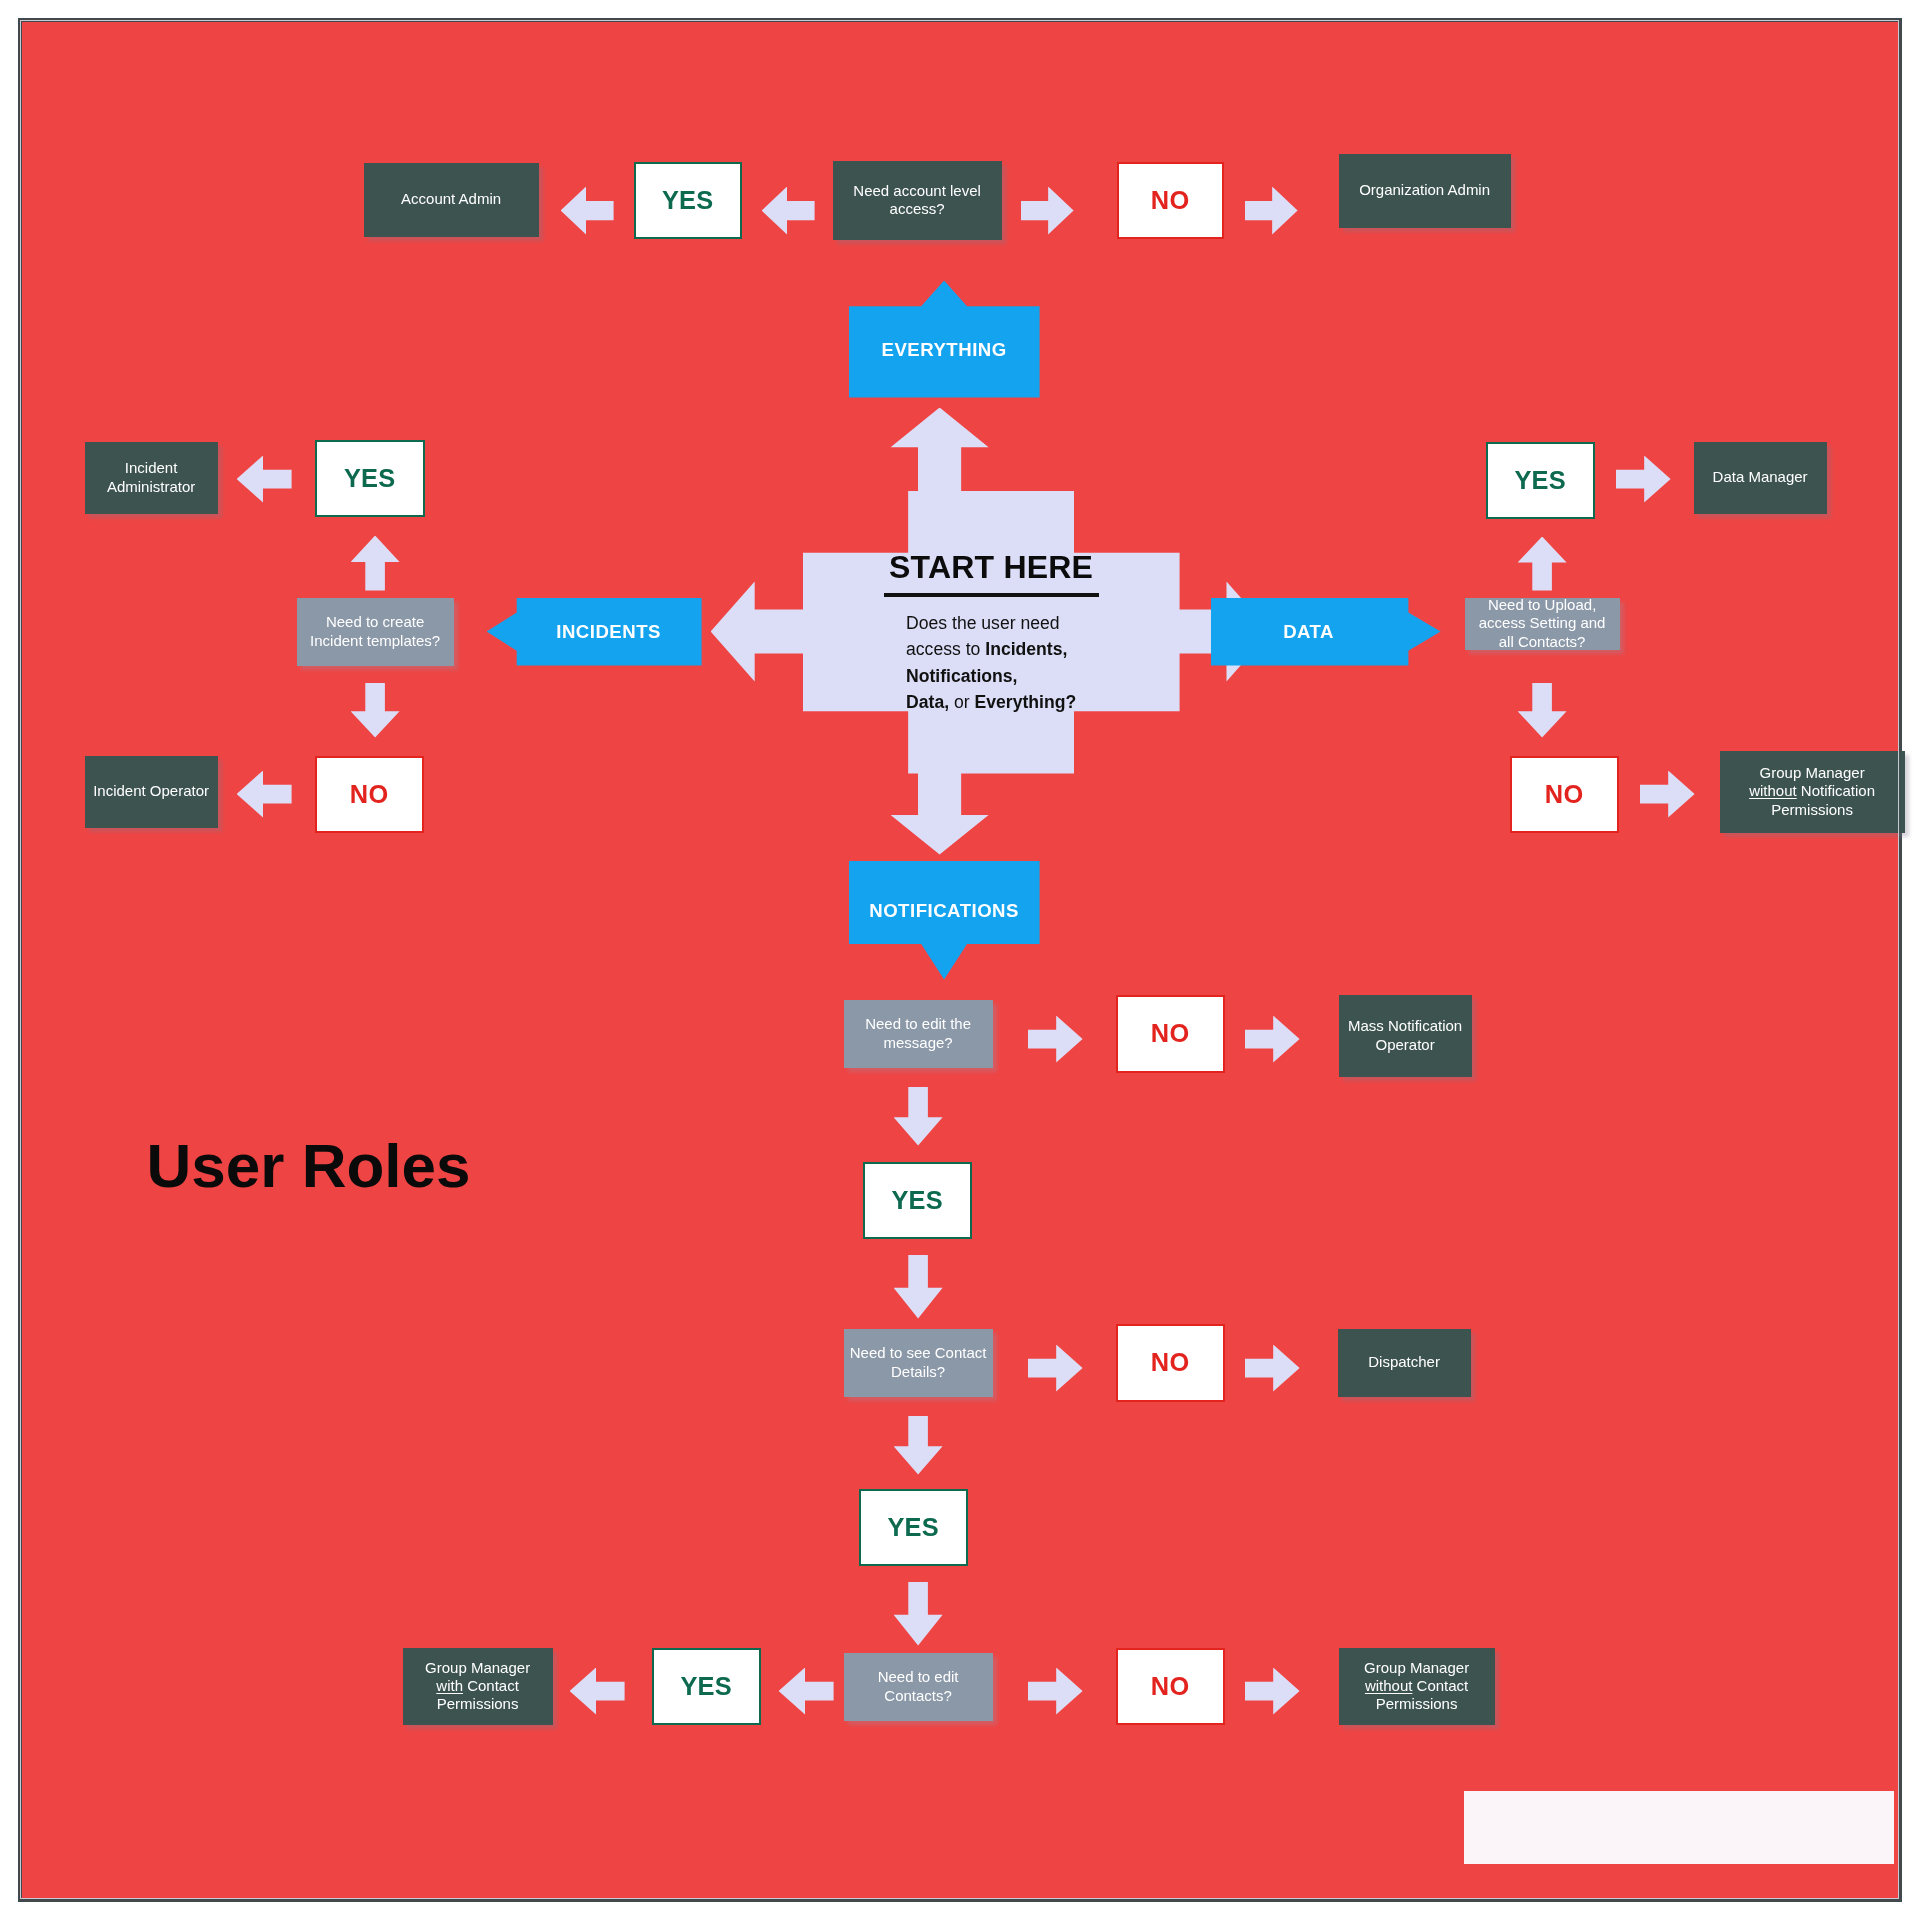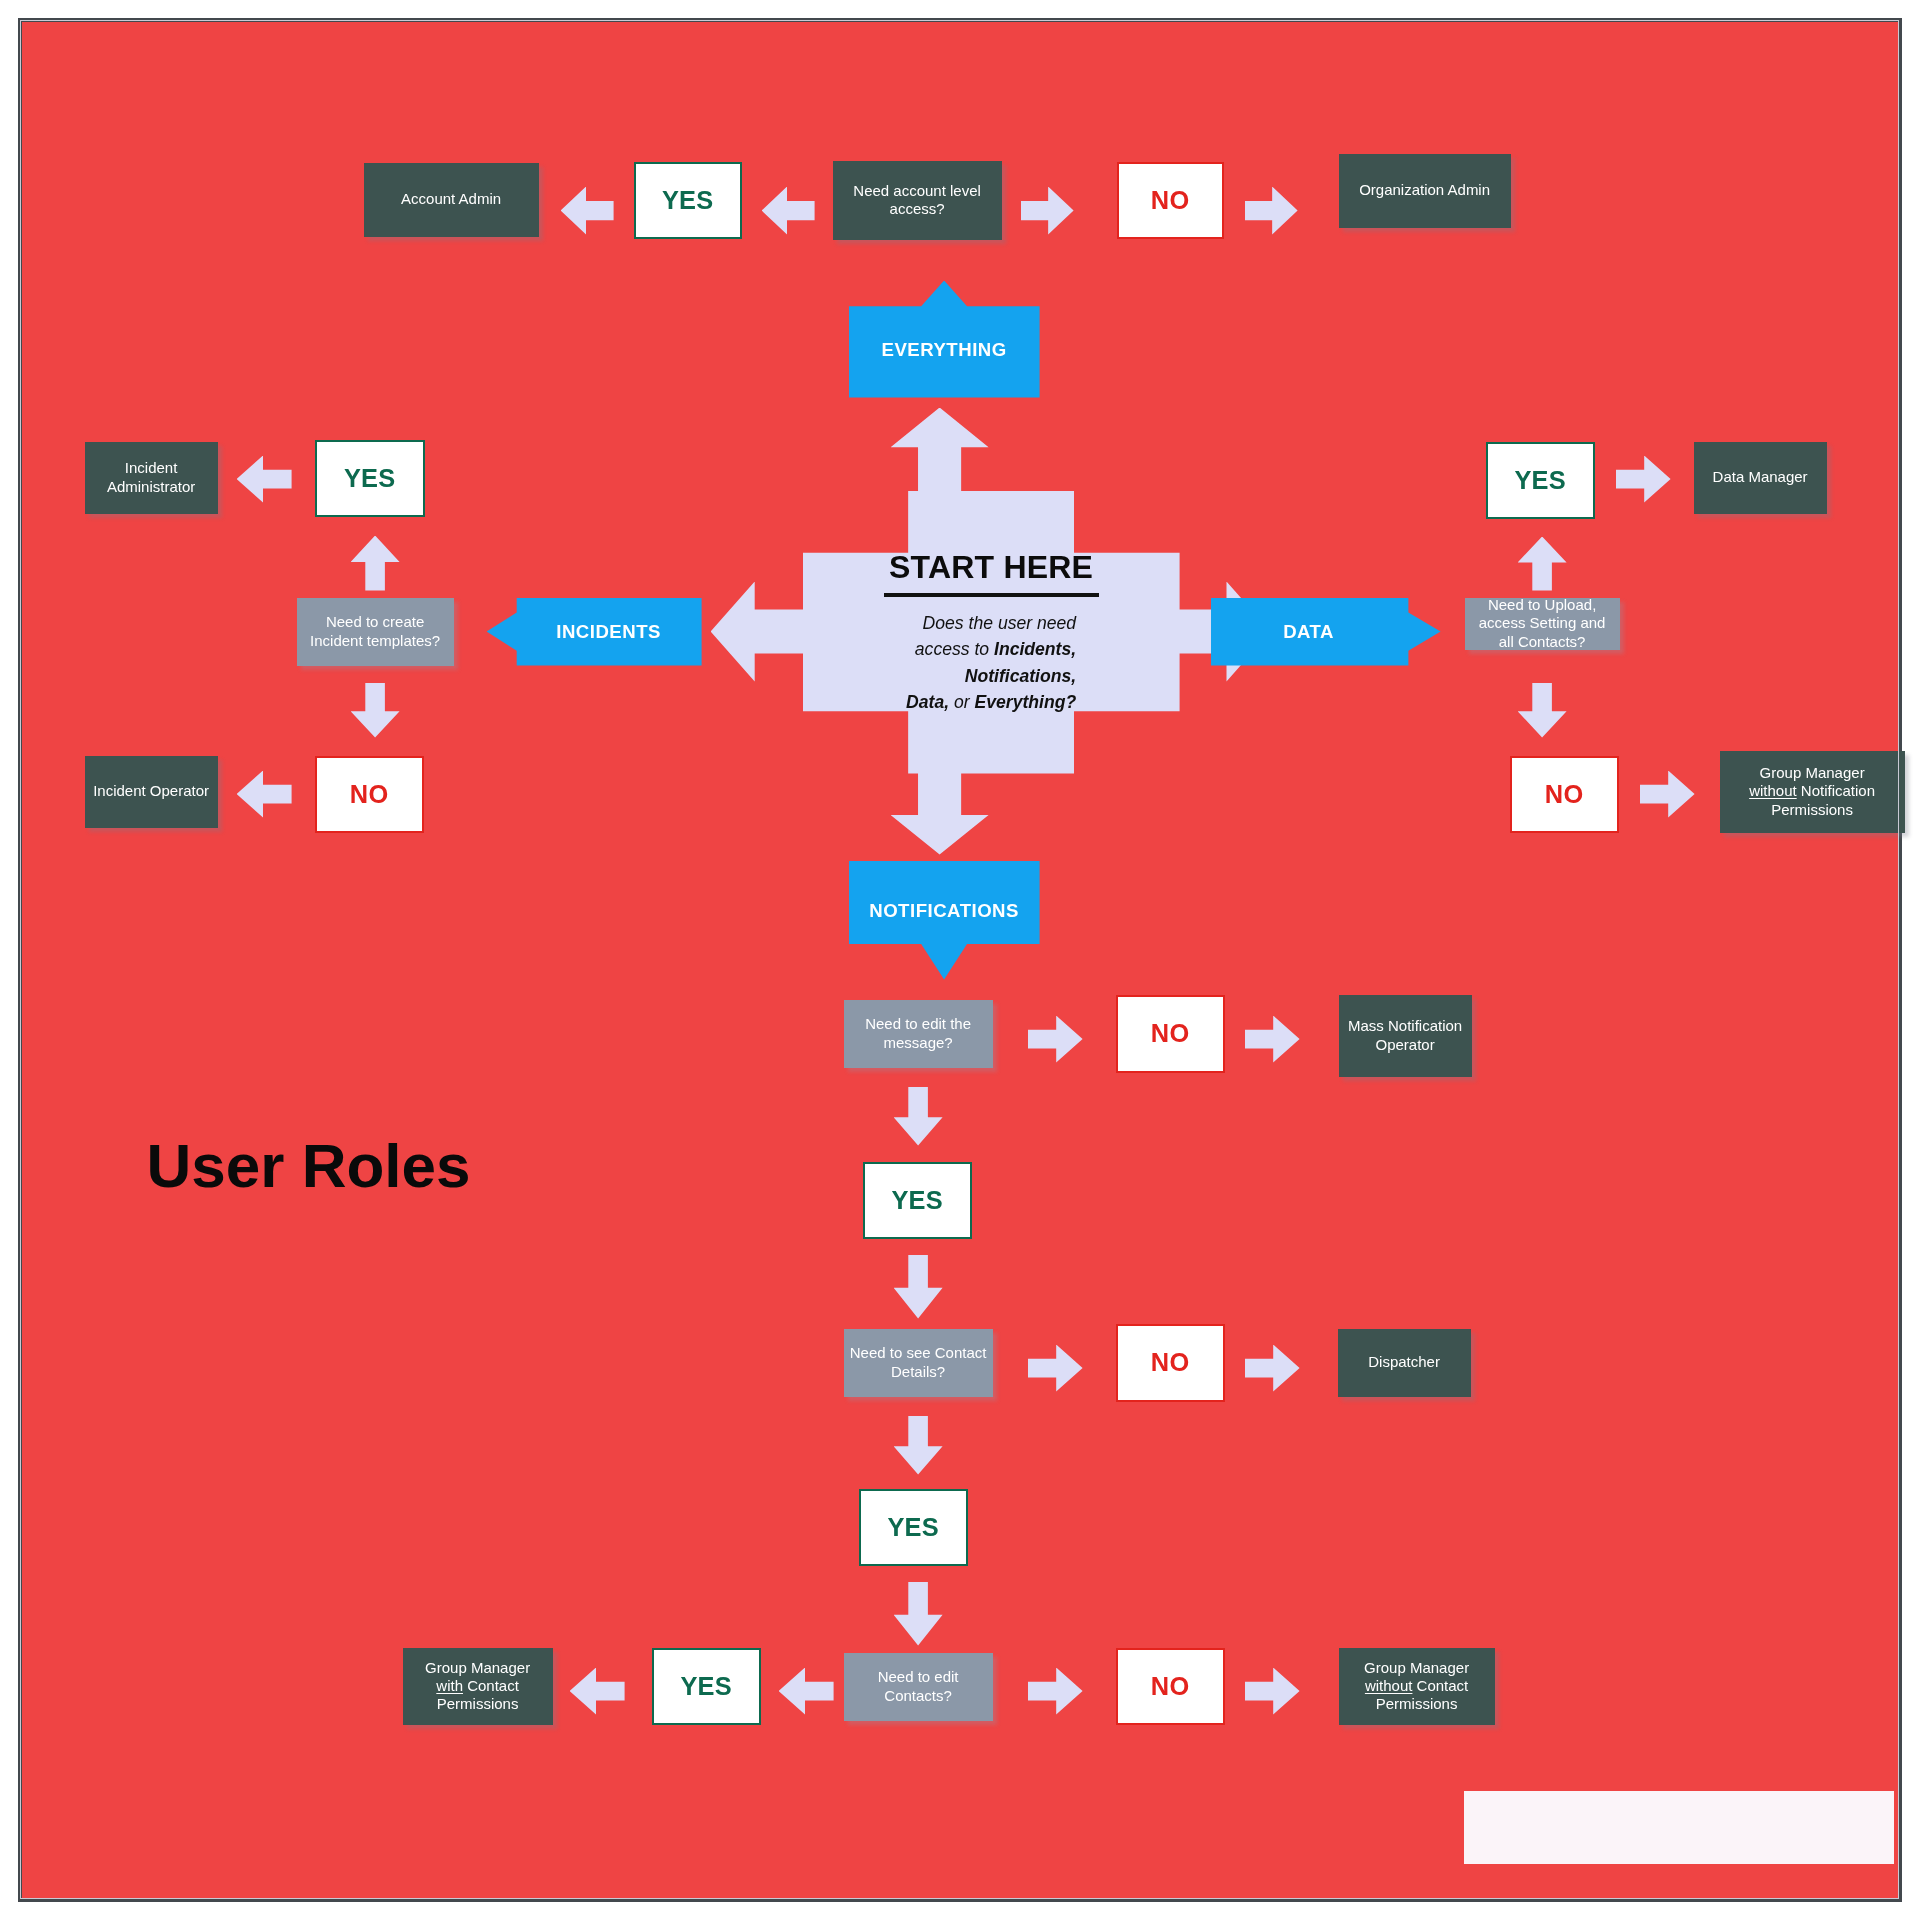--- a/index.html
+++ b/index.html
@@ -40,21 +40,21 @@
         filter:drop-shadow(3.9px 4.4px 3.4px rgba(130,130,150,.35));}
 
   
   #start{position:absolute;left:781px;top:469px;width:377px;height:283px;}
   #start .plus{position:absolute;inset:0;background:#dcdef7;
       clip-path:polygon(28% 0,72% 0,72% 22%,100% 22%,100% 78%,72% 78%,72% 100%,28% 100%,28% 78%,0 78%,0 22%,28% 22%);}
   #start .inner{position:absolute;inset:0;display:flex;flex-direction:column;
       align-items:center;justify-content:center;}
   #start .title{font-size:32px;font-weight:700;color:#0c0c0c;letter-spacing:0.2px;}
   #start .rule{width:215px;height:4.4px;background:#111;margin:6.8px 0 12.7px 0;}
-  #start .q{font-size:17.6px;color:#111;line-height:1.5;text-align:right;font-style:italic;}
+  #start .q{font-size:17.6px;color:#111;line-height:1.5;text-align:left;}
   #start .q b{font-weight:700;}
 
   
   .lav{position:absolute;background:#dcdef7;}
   .lav-up{clip-path:polygon(50% 0,100% 45%,72% 45%,72% 100%,28% 100%,28% 45%,0 45%);}
   .lav-down{clip-path:polygon(28% 0,72% 0,72% 55%,100% 55%,50% 100%,0 55%,28% 55%);}
   .lav-left{clip-path:polygon(0 50%,45% 0,45% 28%,100% 28%,100% 72%,45% 72%,45% 100%);}
   .lav-right{clip-path:polygon(0 28%,55% 28%,55% 0,100% 50%,55% 100%,55% 72%,0 72%);}
 
   

